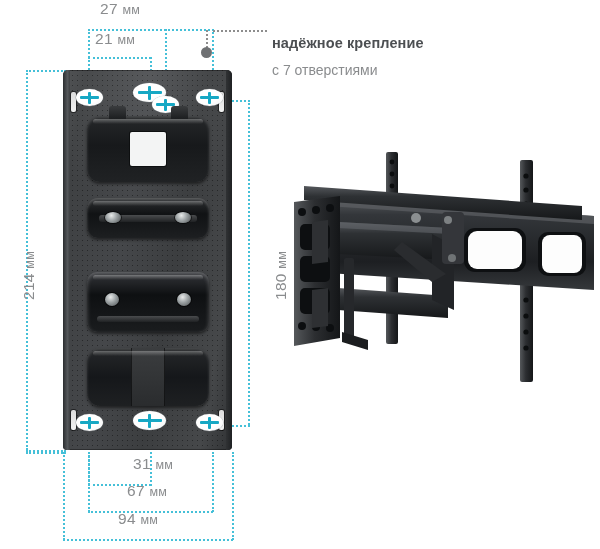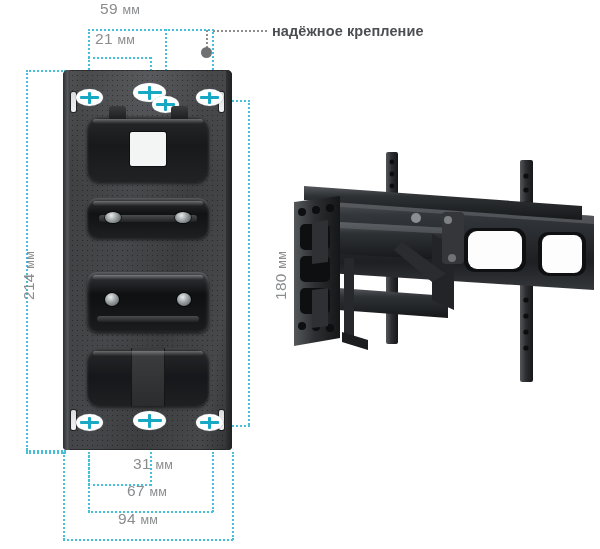--- a/index.html
+++ b/index.html
@@ -147,34 +147,35 @@
   }
 
   
   #photo{position:absolute;left:282px;top:150px;width:318px;height:250px;}
 </style>
 </head>
 <body>
 
 <div id="stage">
 
-  <div class="dim-label" style="left:100px;top:0px;"><span>59</span> <span class="u">мм</span></div>
+  <div class="dim-label" style="left:100px;top:0px;"><span>27</span> <span class="u">мм</span></div>
   <div class="gh" style="left:88px;top:29px;width:126px;"></div>
   <div class="dim-label" style="left:95px;top:30px;"><span>21</span> <span class="u">мм</span></div>
   <div class="gh" style="left:88px;top:57px;width:63px;"></div>
 
   <div class="gv" style="left:88px;top:29px;height:52px;"></div>
   <div class="gv" style="left:150px;top:57px;height:26px;"></div>
   <div class="gv" style="left:165px;top:29px;height:54px;"></div>
   <div class="gv" style="left:212px;top:29px;height:52px;"></div>
 
   <div class="gh gray" style="left:213px;top:30px;width:54px;"></div>
   <div class="gv gray" style="left:206px;top:30px;height:18px;"></div>
   <div class="callout-dot" style="left:201px;top:47px;"></div>
-  <div class="callout-title" style="left:272px;top:23px;text-align:right;">надёжное крепление</div>
+  <div class="callout-title" style="left:272px;top:35px;text-align:right;">надёжное крепление</div>
+  <div class="callout-sub" style="left:272px;top:61px;">с 7 отверстиями</div>
 
   <div class="gh" style="left:26px;top:70px;width:40px;"></div>
   <div class="gv" style="left:26px;top:70px;height:380px;"></div>
   <div class="gh" style="left:26px;top:450px;width:40px;"></div>
   <div class="dim-label vert" style="left:20px;top:300px;transform:rotate(-90deg);"><span>214</span> <span class="u">мм</span></div>
 
   <div class="gh" style="left:228px;top:100px;width:22px;"></div>
   <div class="gv" style="left:248px;top:100px;height:325px;"></div>
   <div class="gh" style="left:228px;top:425px;width:22px;"></div>
   <div class="dim-label vert" style="left:272px;top:300px;transform:rotate(-90deg);"><span>180</span> <span class="u">мм</span></div>

